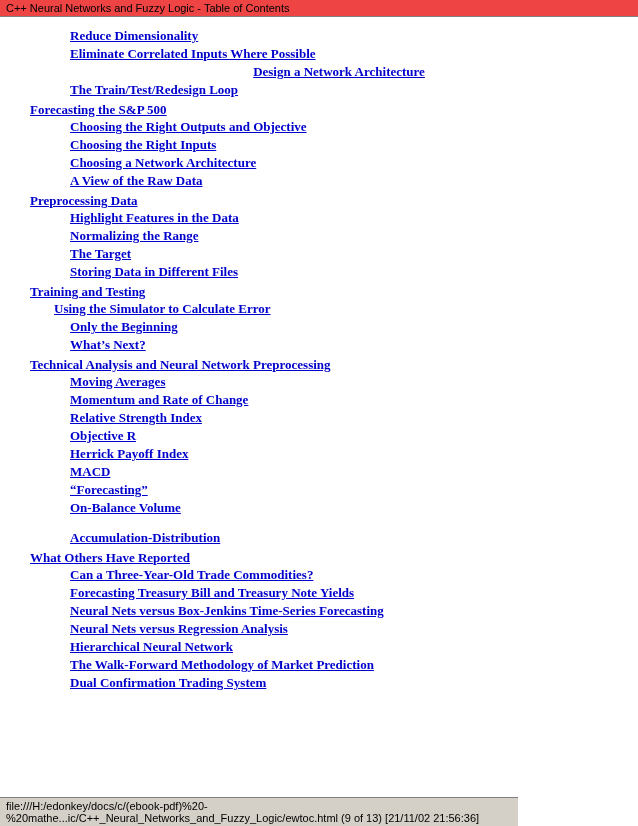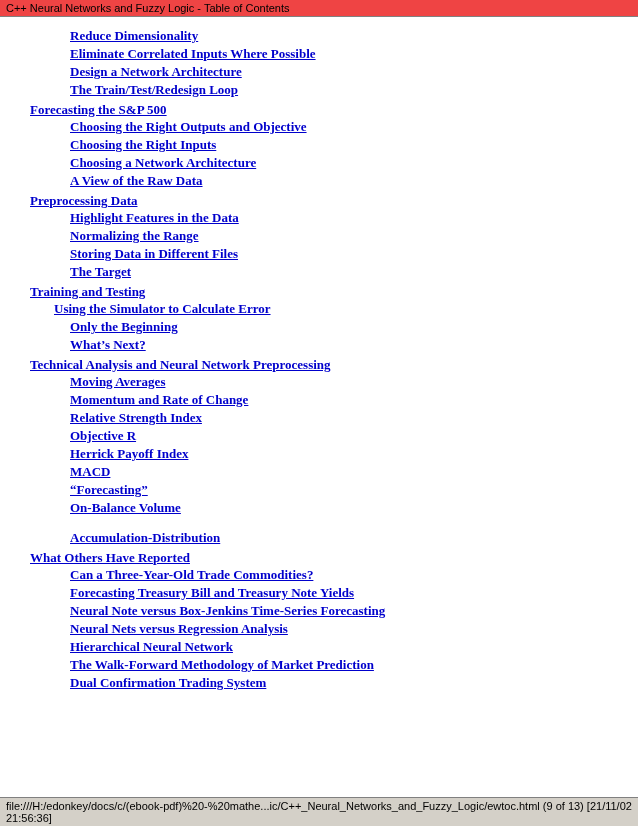--- a/index.html
+++ b/index.html
@@ -42,70 +42,70 @@
     a {
       color: #0000cc;
       text-decoration: underline;
       font-weight: bold;
     }
 
     .status-bar {
       position: fixed;
       bottom: 0;
       left: 0;
-      width: 638px;
+      width: 518px;
       background: #d4d0c8;
       border-top: 1px solid #808080;
       padding: 2px 6px;
       font-size: 11px;
       font-family: Arial, sans-serif;
       color: #000000;
     }
   </style>
 </head>
 <body>
 
 <div class="title-bar">
   <span>C++ Neural Networks and Fuzzy Logic - Table of Contents</span>
 </div>
 
 <div class="content">
   <div class="toc-container" id="toc-list">
   <div class="section-item" style="margin-left: 40px; margin-top: 1px;"><a href="#">Reduce Dimensionality</a></div>
       <div class="section-item" style="margin-left: 40px; margin-top: 1px;"><a href="#">Eliminate Correlated Inputs Where Possible</a></div>
-      <div class="section-item" style="margin-left: 40px; margin-top: 1px;"><a href="#">Design a Network Architecture</a></div>
+      <div class="section-item" style="margin-left: 40px; margin-top: 1px; text-align: center;"><a href="#">Design a Network Architecture</a></div>
       <div class="section-item" style="margin-left: 40px; margin-top: 1px;"><a href="#">The Train/Test/Redesign Loop</a></div>
       <div class="section-item" style="margin-left: 0px; margin-top: 4px; margin-bottom: 1px;"><a href="#">Forecasting the S&amp;P 500</a></div>
       <div class="section-item" style="margin-left: 40px; margin-top: 1px;"><a href="#">Choosing the Right Outputs and Objective</a></div>
       <div class="section-item" style="margin-left: 40px; margin-top: 1px;"><a href="#">Choosing the Right Inputs</a></div>
       <div class="section-item" style="margin-left: 40px; margin-top: 1px;"><a href="#">Choosing a Network Architecture</a></div>
       <div class="section-item" style="margin-left: 40px; margin-top: 1px;"><a href="#">A View of the Raw Data</a></div>
       <div class="section-item" style="margin-left: 0px; margin-top: 4px; margin-bottom: 1px;"><a href="#">Preprocessing Data</a></div>
       <div class="section-item" style="margin-left: 40px; margin-top: 1px;"><a href="#">Highlight Features in the Data</a></div>
       <div class="section-item" style="margin-left: 40px; margin-top: 1px;"><a href="#">Normalizing the Range</a></div>
+      <div class="section-item" style="margin-left: 40px; margin-top: 1px;"><a href="#">The Target</a></div>
       <div class="section-item" style="margin-left: 40px; margin-top: 1px;"><a href="#">Storing Data in Different Files</a></div>
-      <div class="section-item" style="margin-left: 40px; margin-top: 1px;"><a href="#">The Target</a></div>
       <div class="section-item" style="margin-left: 0px; margin-top: 4px; margin-bottom: 1px;"><a href="#">Training and Testing</a></div>
       <div class="section-item" style="margin-left: 24px; margin-top: 1px;"><a href="#">Using the Simulator to Calculate Error</a></div>
       <div class="section-item" style="margin-left: 40px; margin-top: 1px;"><a href="#">Only the Beginning</a></div>
       <div class="section-item" style="margin-left: 40px; margin-top: 1px;"><a href="#">What’s Next?</a></div>
       <div class="section-item" style="margin-left: 0px; margin-top: 4px; margin-bottom: 1px;"><a href="#">Technical Analysis and Neural Network Preprocessing</a></div>
       <div class="section-item" style="margin-left: 40px; margin-top: 1px;"><a href="#">Moving Averages</a></div>
       <div class="section-item" style="margin-left: 40px; margin-top: 1px;"><a href="#">Momentum and Rate of Change</a></div>
       <div class="section-item" style="margin-left: 40px; margin-top: 1px;"><a href="#">Relative Strength Index</a></div>
       <div class="section-item" style="margin-left: 40px; margin-top: 1px;"><a href="#">Objective R</a></div>
       <div class="section-item" style="margin-left: 40px; margin-top: 1px;"><a href="#">Herrick Payoff Index</a></div>
       <div class="section-item" style="margin-left: 40px; margin-top: 1px;"><a href="#">MACD</a></div>
       <div class="section-item" style="margin-left: 40px; margin-top: 1px;"><a href="#">“Forecasting”</a></div>
       <div class="section-item" style="margin-left: 40px; margin-top: 1px;"><a href="#">On-Balance Volume</a></div>
       <div class="section-item" style="margin-left: 40px; margin-top: 14px;"><a href="#">Accumulation-Distribution</a></div>
       <div class="section-item" style="margin-left: 0px; margin-top: 4px; margin-bottom: 1px;"><a href="#">What Others Have Reported</a></div>
       <div class="section-item" style="margin-left: 40px; margin-top: 1px;"><a href="#">Can a Three-Year-Old Trade Commodities?</a></div>
       <div class="section-item" style="margin-left: 40px; margin-top: 1px;"><a href="#">Forecasting Treasury Bill and Treasury Note Yields</a></div>
-      <div class="section-item" style="margin-left: 40px; margin-top: 1px;"><a href="#">Neural Note versus Box-Jenkins Time-Series Forecasting</a></div>
+      <div class="section-item" style="margin-left: 40px; margin-top: 1px;"><a href="#">Neural Nets versus Box-Jenkins Time-Series Forecasting</a></div>
       <div class="section-item" style="margin-left: 40px; margin-top: 1px;"><a href="#">Neural Nets versus Regression Analysis</a></div>
       <div class="section-item" style="margin-left: 40px; margin-top: 1px;"><a href="#">Hierarchical Neural Network</a></div>
       <div class="section-item" style="margin-left: 40px; margin-top: 1px;"><a href="#">The Walk-Forward Methodology of Market Prediction</a></div>
       <div class="section-item" style="margin-left: 40px; margin-top: 1px;"><a href="#">Dual Confirmation Trading System</a></div>
     </div>
 </div>
 
 <div class="status-bar">
   <span>file:///H:/edonkey/docs/c/(ebook-pdf)%20-%20mathe...ic/C++_Neural_Networks_and_Fuzzy_Logic/ewtoc.html (9 of 13) [21/11/02 21:56:36]</span>
 </div>

